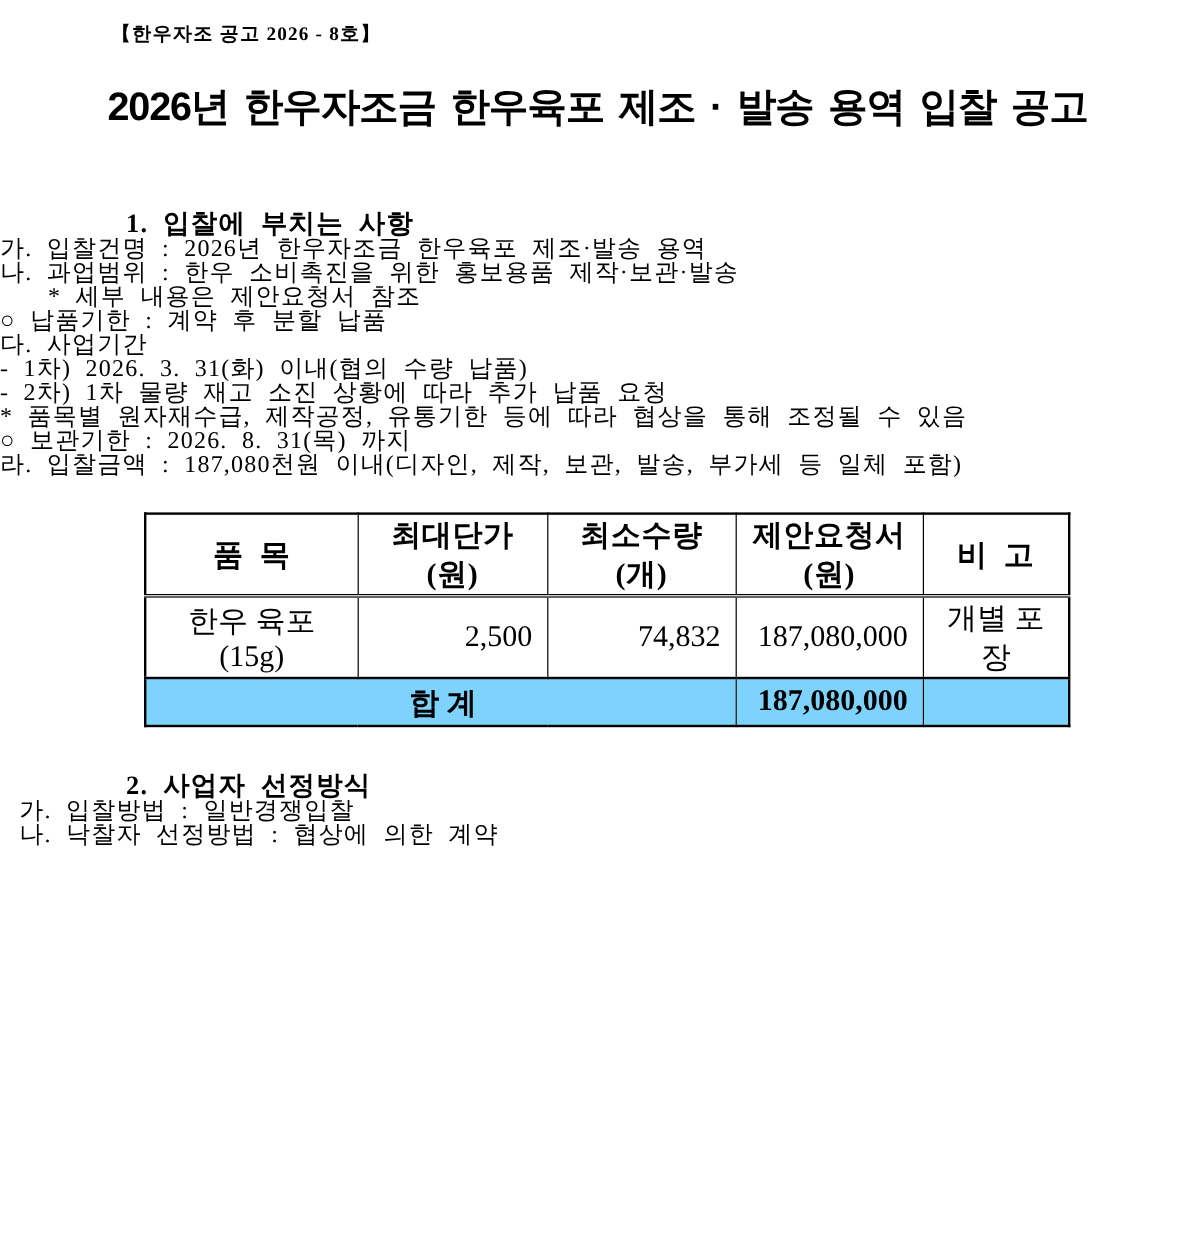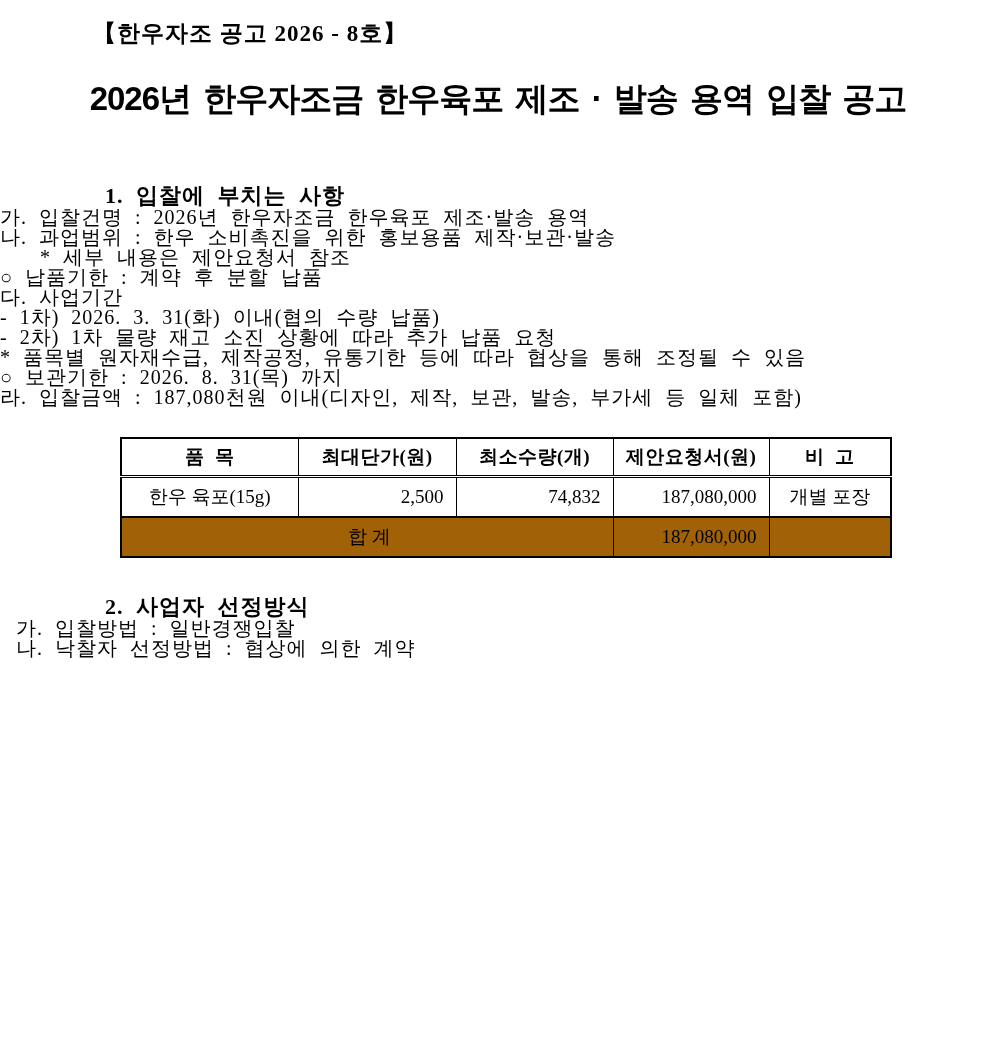--- a/index.html
+++ b/index.html
@@ -16,21 +16,21 @@
   }
   .page {
     position: relative;
     width: 992px;
     height: 1045px;
     padding-top: 18px;
     box-sizing: border-box;
   }
   .notice-no {
     margin-left: 93px;
-    font-size: 23px;
+    font-size: 16px;
     font-weight: bold;
     letter-spacing: 1px;
   }
   .doc-title {
     margin: 32px 44px 0 48px;
     text-align: center;
     font-family: "Liberation Sans", sans-serif;
     font-weight: 800;
     font-size: 33px;
     letter-spacing: -1px;
@@ -62,44 +62,44 @@
   .note2  { margin-left: 143px; margin-top: 35px; font-size: 17px; word-spacing: 4px; }
   .circle2{ margin-top: 31px; }
   .ra     { margin-top: 32px; font-size: 19.5px; word-spacing: 4px; letter-spacing: 0.5px; }
 
   table.bid-table {
     margin: 30px 0 0 120px;
     border-collapse: collapse;
     border: 2px solid #000;
     table-layout: fixed;
     width: 770px;
-    font-size: 19px;
+    font-size: 25px;
   }
   table.bid-table th,
   table.bid-table td {
     border: 1px solid #000;
     padding: 0 12px;
     white-space: pre-wrap;
     overflow: hidden;
   }
   table.bid-table thead th {
     height: 36px;
     font-weight: bold;
     text-align: center;
     border-bottom: 3px double #000;
     letter-spacing: 0.5px;
   }
   table.bid-table tbody.data td { height: 38px; }
   .cell-center { text-align: center; }
   .cell-right  { text-align: right; }
   tr.total-row td {
     height: 40px;
-    background: #a16207;
+    background: #7dd3fc;
     border-top: 2px solid #000;
-    font-weight: normal;
+    font-weight: bold;
     padding-left: 16px;
   }
   .col-item   { width: 177px; }
   .col-price  { width: 158px; }
   .col-qty    { width: 157px; }
   .col-budget { width: 156px; }
   .col-note   { width: 122px; }
 
   .sec2-item { margin-top: 33px; padding-left: 16px; }
 </style>

